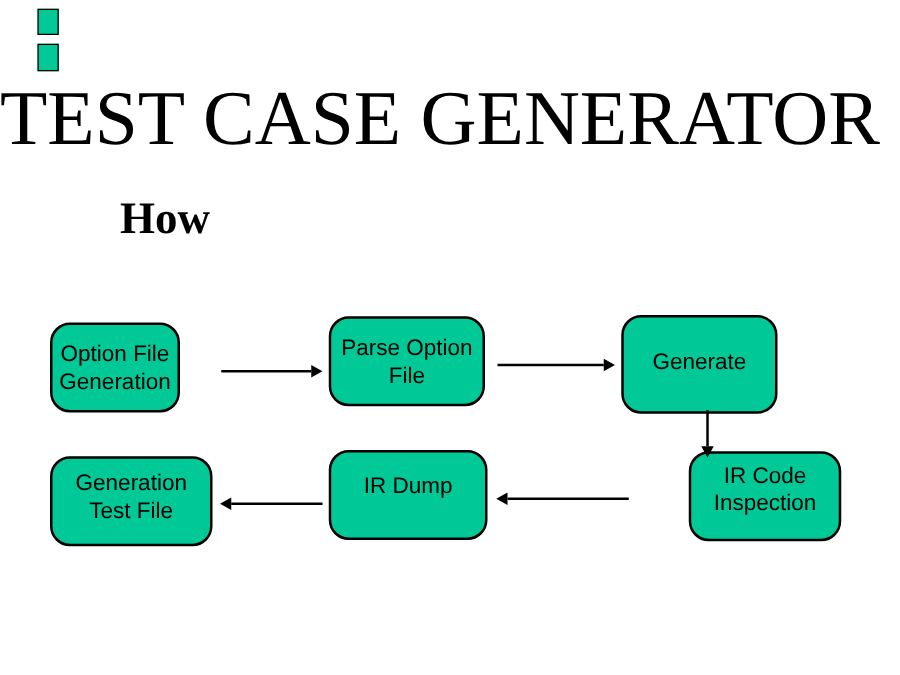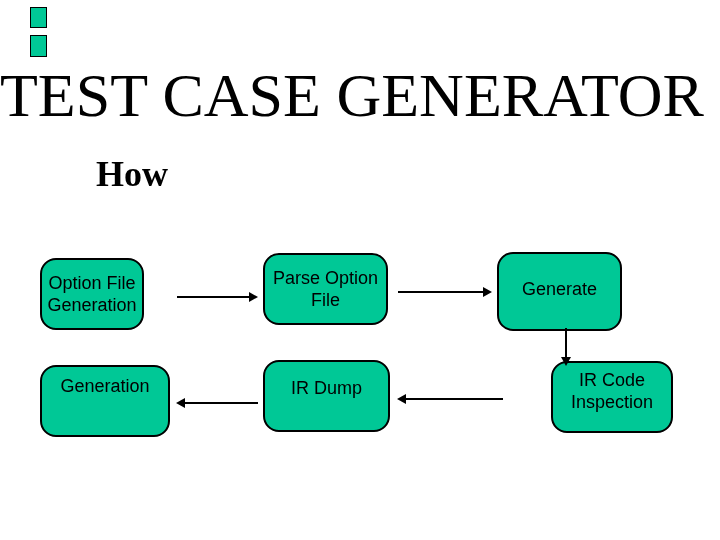--- a/index.html
+++ b/index.html
@@ -109,20 +109,21 @@
     <span class="bl">Parse Option</span>
     <span class="bl">File</span>
   </div>
 
   <div class="box" id="b3">
     <span class="bl">Generate</span>
   </div>
 
   <div class="box" id="b4">
     <span class="bl">Generation</span>
+    <span class="bl">Test File</span>
   </div>
 
   <div class="box" id="b5">
     <span class="bl">IR Dump</span>
     <span class="bl"></span>
   </div>
 
   <div class="box" id="b6">
     <span class="bl">IR Code</span>
     <span class="bl">Inspection</span>

